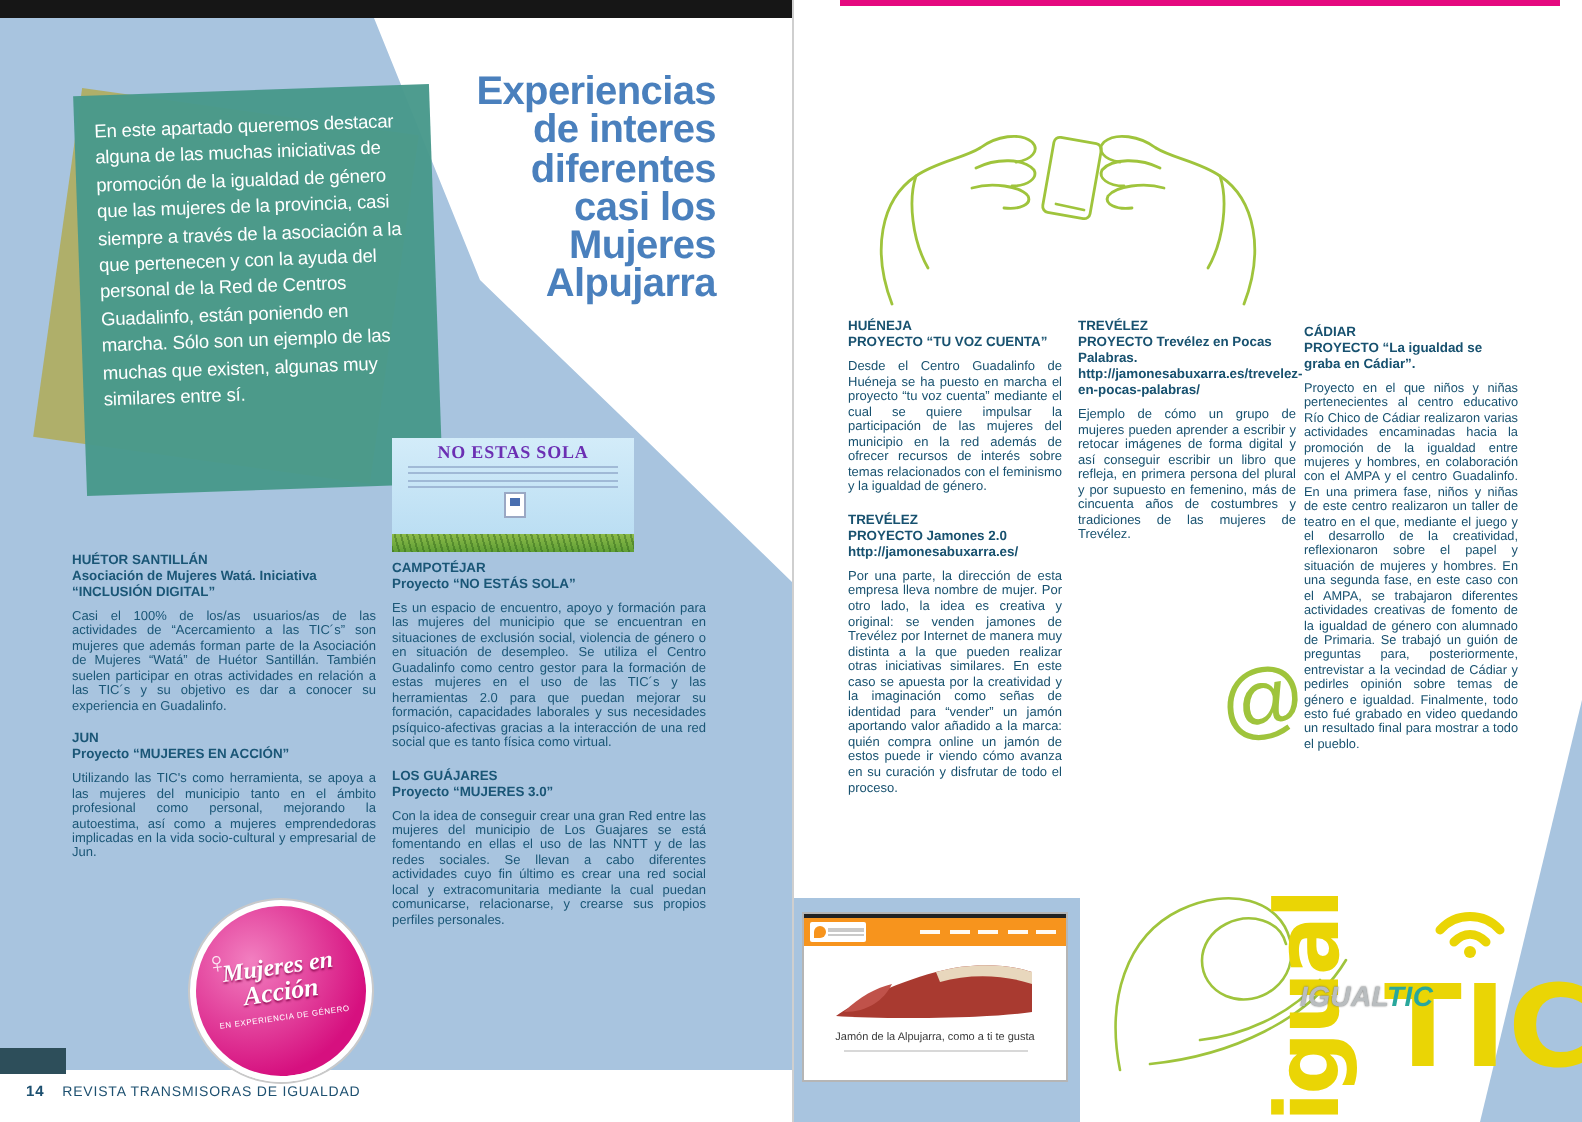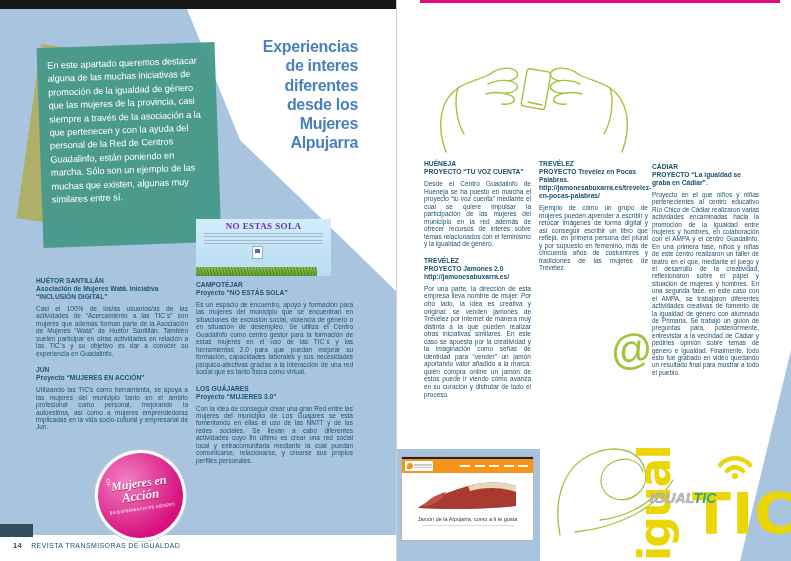--- a/index.html
+++ b/index.html
@@ -11,29 +11,29 @@
   #left-black-bar{left:0;top:0;width:396px;height:9px;background:#161616;}
   #left-bg{left:0;top:9px;width:396px;height:526px;background:#a8c4df;}
   #white-wedge{left:0;top:9px;width:396px;height:526px;background:#ffffff;
     clip-path:polygon(187px 0,396px 0,396px 282px,323px 211px,240px 131px);}
   #olive-square{left:28px;top:55px;width:170px;height:176px;background:rgba(176,172,95,.92);
     transform:rotate(8deg);}
   #intro-box{left:40px;top:45px;width:158px;height:176px;background:rgba(72,153,139,.97);
     transform:rotate(-2deg);padding:12px 10px;color:#ffffff;font-size:9.3px;line-height:13.4px;
     letter-spacing:-0.1px;}
   #page-title{left:234px;top:37px;width:124px;text-align:right;color:#4a80bd;font-weight:bold;
-    font-size:16px;line-height:19.3px;letter-spacing:-0.3px;}
+    font-size:20px;line-height:19.3px;letter-spacing:-0.3px;}
   .col{color:#1a5676;font-size:6.5px;line-height:7.45px;text-align:justify;}
   .art-head{font-weight:bold;font-size:6.7px;line-height:8px;text-align:left;}
   .art-body{margin-top:4px;margin-bottom:9px;}
   #l-col1{left:36px;top:277px;width:152px;}
   #l-col2{left:196px;top:281px;width:157px;}
 
   
-  #nes-card{left:196px;top:219px;width:135px;height:57px;overflow:hidden;
+  #nes-card{left:196px;top:219px;width:121px;height:57px;overflow:hidden;
     background:linear-gradient(#d3ecf9,#b7dcf2);}
   .nes-title{font-family:"Liberation Serif",serif;font-weight:bold;font-size:9px;color:#6b2fb3;
     text-align:center;margin-top:2px;letter-spacing:.4px;}
   .nes-line{height:1px;background:#7d93bb;opacity:.55;margin:2.2px 8px 0 8px;}
   .nes-logo{position:absolute;left:56px;top:27px;width:9px;height:11px;background:#fff;
     border:0.5px solid #9aa8c4;}
   .nes-logo-mark{width:5px;height:4px;background:#4a6fb0;margin:1.5px auto 0 auto;}
   .nes-grass{position:absolute;left:0;bottom:0;width:121px;height:9px;
     background:linear-gradient(#8cbb49,#5f9e35);
     background-image:repeating-linear-gradient(75deg,rgba(30,80,15,.35) 0 1px,rgba(0,0,0,0) 1px 3px),
@@ -44,21 +44,21 @@
     background:radial-gradient(circle at 35% 30%,#f27fc0,#d6107f 72%);
     border:3px solid #ffffff;box-shadow:0 0 0 1px #c9c9c9;transform:rotate(-8deg);overflow:hidden;}
   .badge-script{font-family:"Liberation Serif",serif;font-style:italic;font-weight:bold;color:#fff;
     font-size:12px;line-height:12px;text-align:center;margin-top:24px;
     text-shadow:0 1px 1px rgba(130,0,70,.8);}
   .badge-script2{font-size:13px;line-height:13px;margin-top:0;}
   .badge-sub{font-size:4px;color:#ffffff;text-align:center;margin-top:4px;letter-spacing:.3px;}
   .badge-venus{position:absolute;left:7px;top:16px;color:rgba(255,255,255,.85);font-size:15px;}
 
   #l-dark-rect{left:0;top:524px;width:33px;height:13px;background:#2d4e5a;}
-  #l-footer{left:13px;top:541px;display:flex;gap:9px;align-items:center;color:#1d5070;
+  #l-footer{left:13px;top:541px;display:flex;gap:9px;align-items:flex-end;color:#1d5070;
     font-size:7px;letter-spacing:.4px;}
   #l-footer .pg{font-weight:bold;font-size:7.5px;}
 
   
   #fold{left:396px;top:0;width:1px;height:561px;background:#cfcfcf;}
 
   
   #pink-line{left:420px;top:0;width:360px;height:2.5px;background:#e5097f;}
   #hands-art{left:424px;top:48px;}
   .rcol{position:absolute;color:#17516f;font-size:6.5px;line-height:7.55px;text-align:justify;z-index:3;}
@@ -111,21 +111,21 @@
   <div class="abs" id="olive-square"></div>
 
   <div class="abs" id="intro-box">
     <span>En este apartado queremos destacar alguna de las muchas iniciativas de promoción de la igualdad de género que las mujeres de la provincia, casi siempre a través de la asociación a la que pertenecen y con la ayuda del personal de la Red de Centros Guadalinfo, están poniendo en marcha. Sólo son un ejemplo de las muchas que existen, algunas muy similares entre sí.</span>
   </div>
 
   <div class="abs" id="page-title">
     <div>Experiencias</div>
     <div>de interes</div>
     <div>diferentes</div>
-    <div>desde los</div>
+    <div>casi los</div>
     <div>Mujeres</div>
     <div>Alpujarra</div>
   </div>
 
   <div class="abs" id="nes-card">
     <div class="nes-title">NO ESTAS SOLA</div>
     <div class="nes-line"></div>
     <div class="nes-line"></div>
     <div class="nes-line"></div>
     <div class="nes-line"></div>

